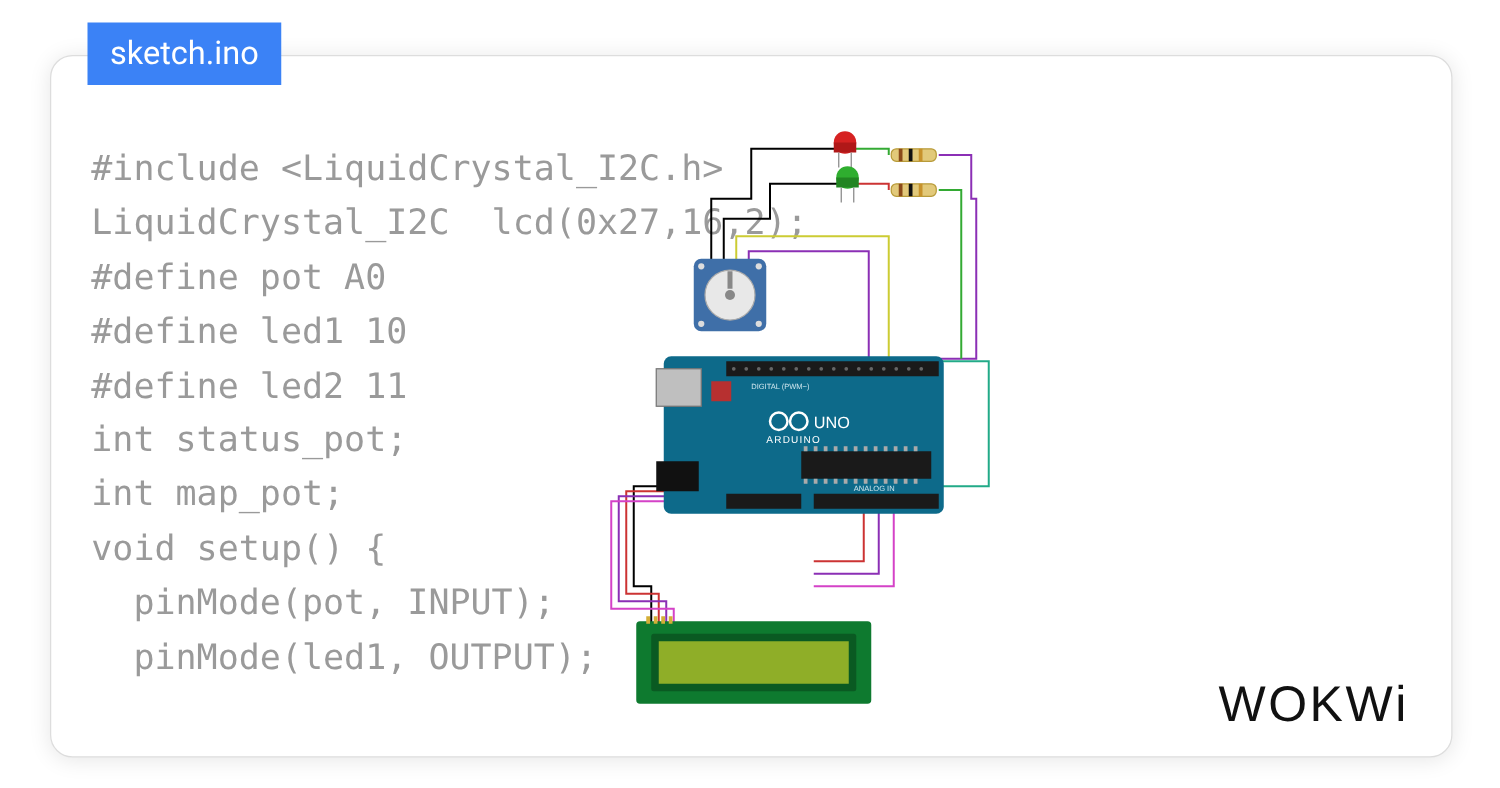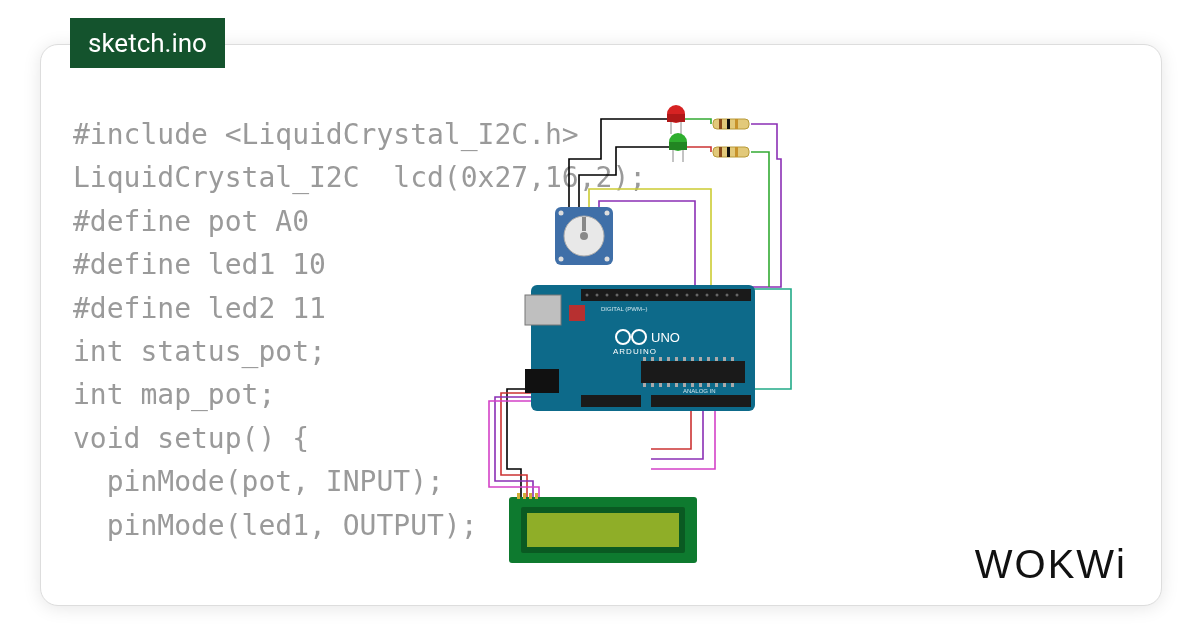--- a/index.html
+++ b/index.html
@@ -21,21 +21,21 @@
     border: 1px solid #ddd;
     border-radius: 18px;
     box-shadow: 0 2px 18px rgba(0,0,0,0.10);
     background: #fff;
     overflow: hidden;
   }
   .tab {
     position: absolute;
     left: 70px;
     top: 18px;
-    background: #14532d;
+    background: #3b82f6;
     color: #fff;
     font-size: 26px;
     padding: 10px 18px 10px 18px;
     z-index: 5;
     font-weight: 400;
   }
   .code {
     position: absolute;
     left: 32px;
     top: 40px;

